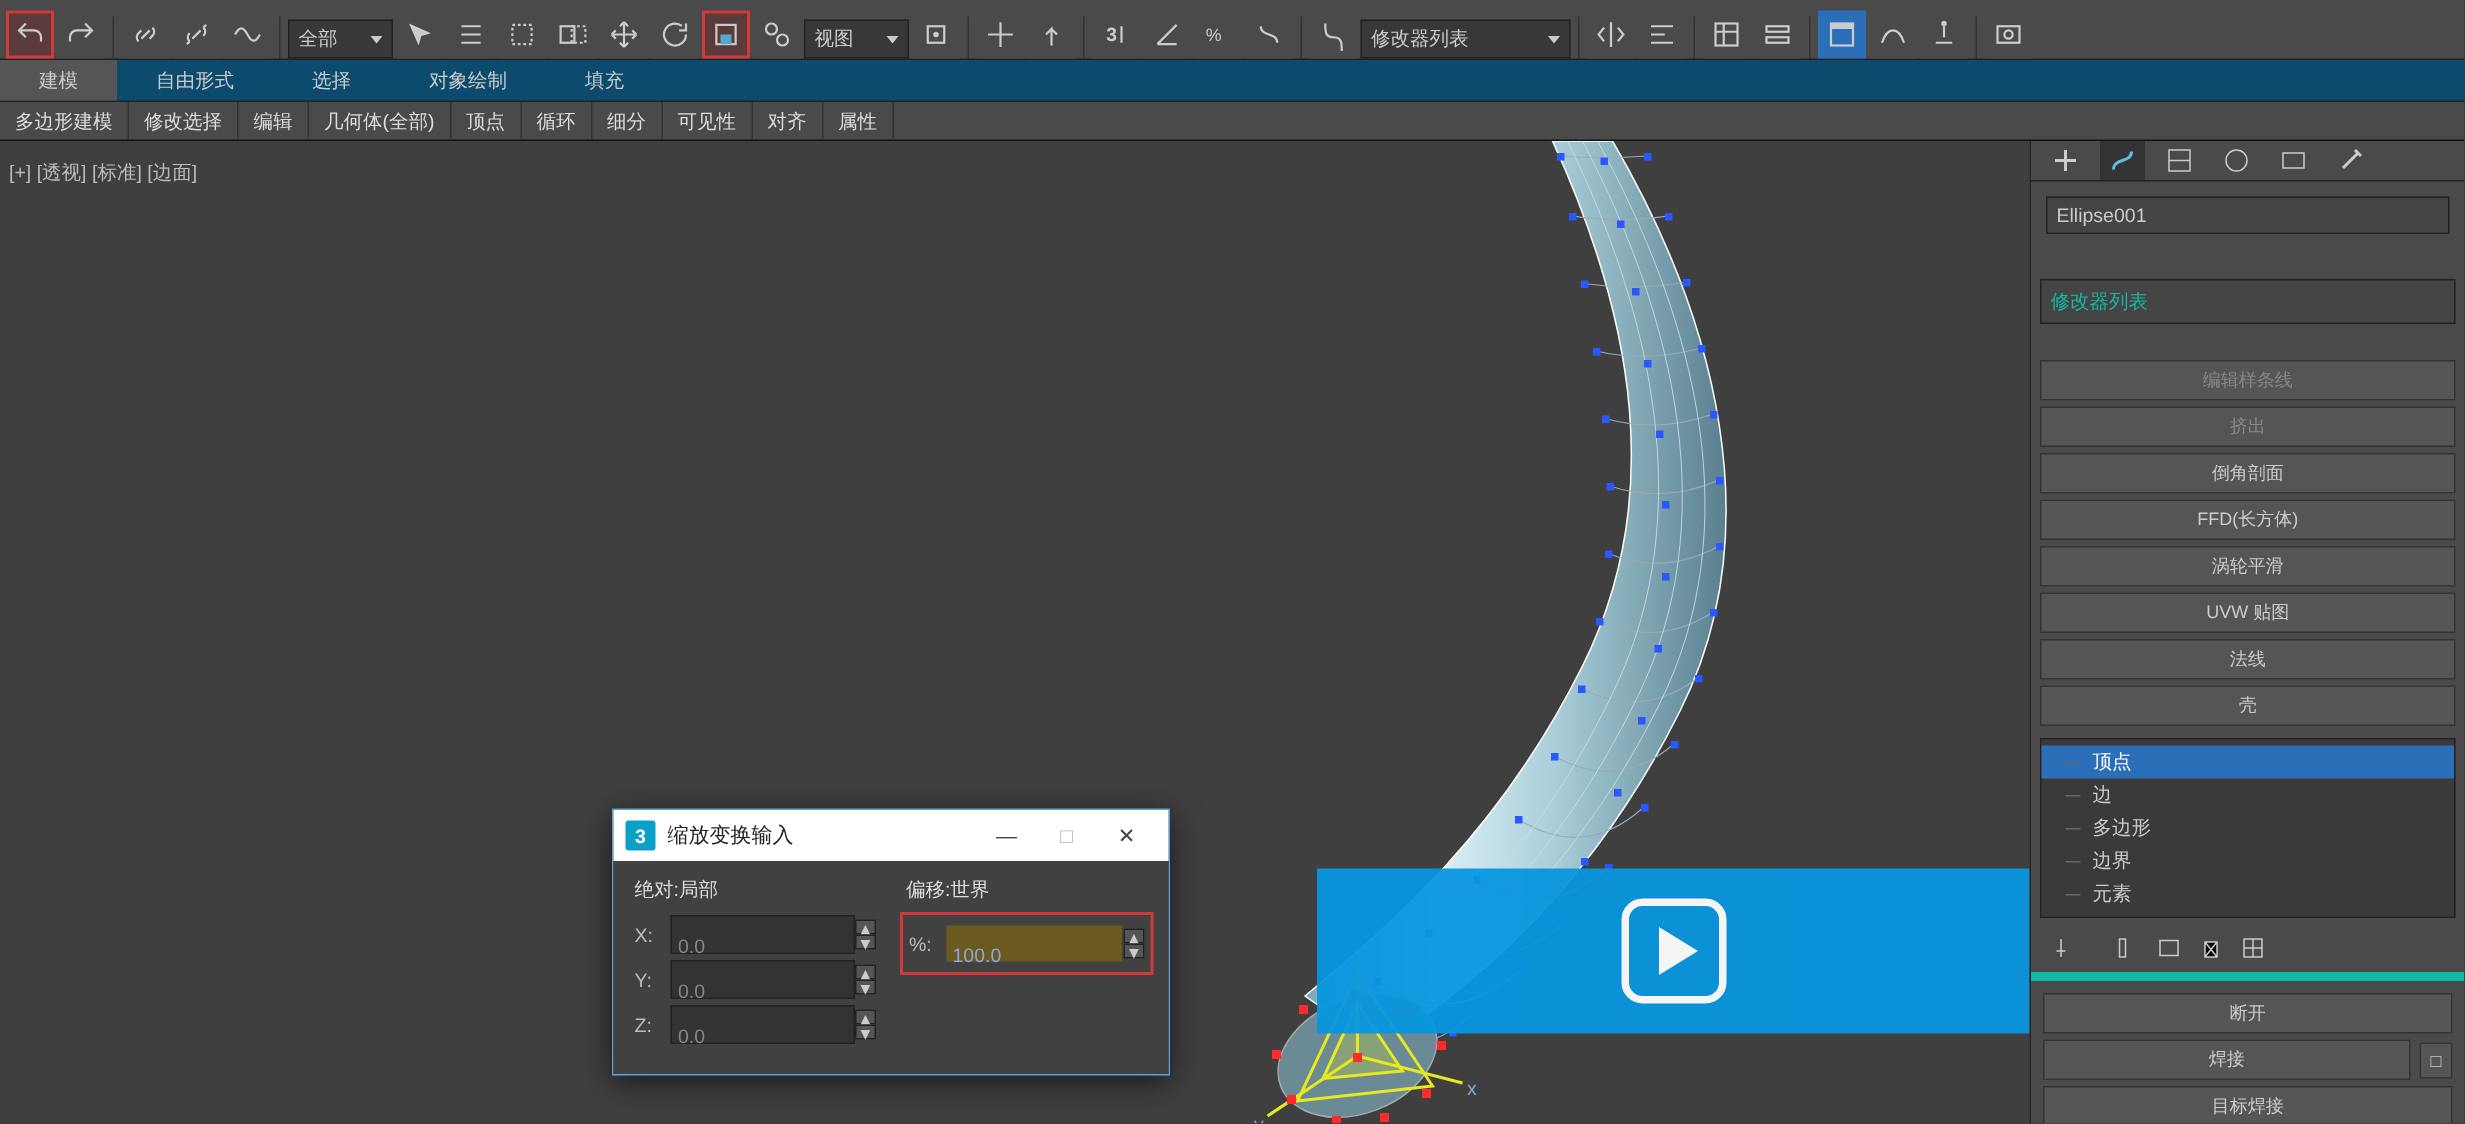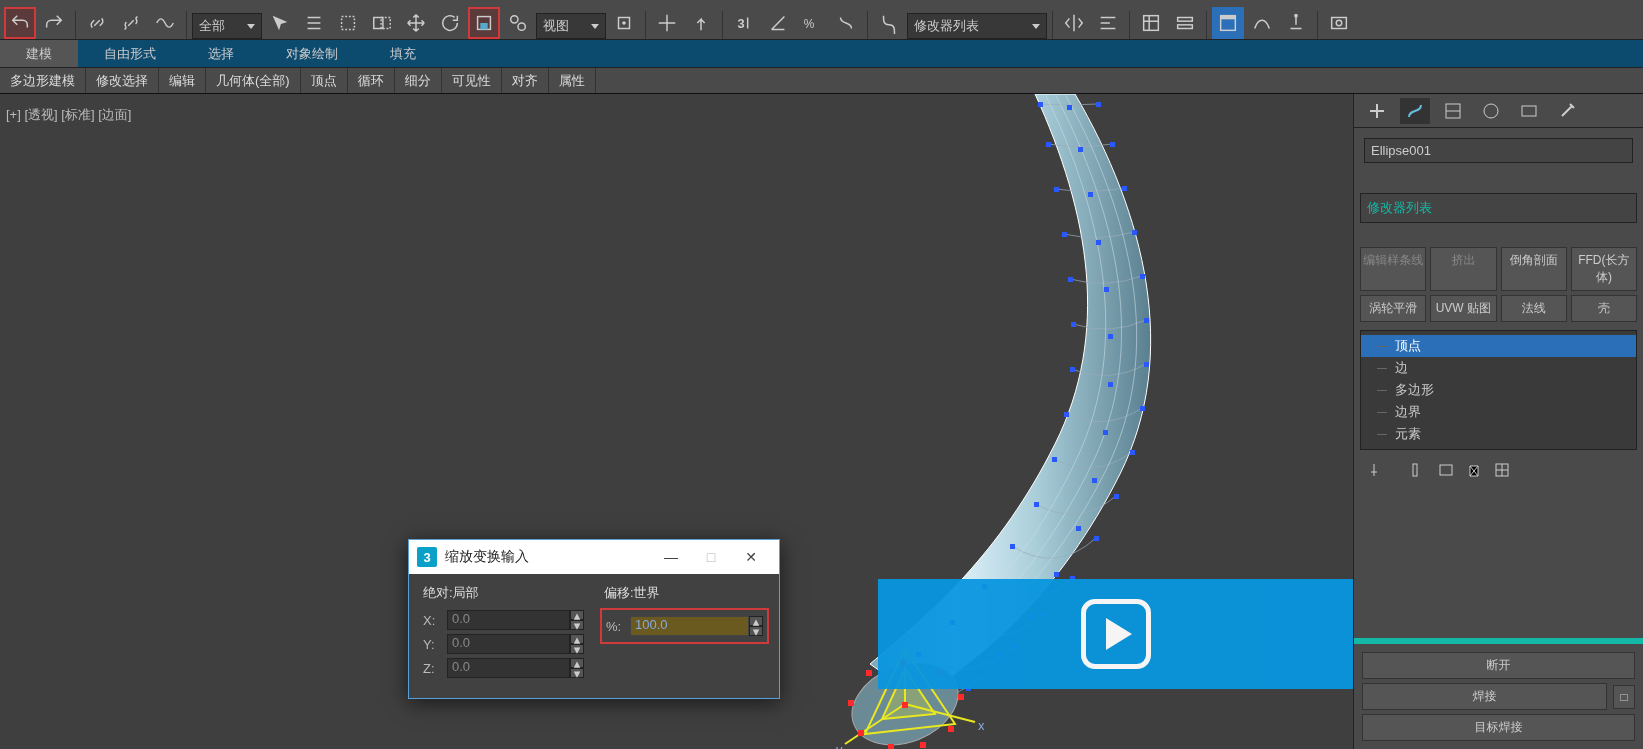--- a/index.html
+++ b/index.html
@@ -21,21 +21,21 @@
   .viewport{flex:1;background:#3f3f3f;position:relative;overflow:hidden}
   .vp-label{position:absolute;top:12px;left:6px;color:#bbb;font-size:13px}
   .vp-label span{cursor:pointer}
   .sidebar{width:290px;background:#4a4a4a;border-left:1px solid #222;display:flex;flex-direction:column;overflow:hidden}
   .side-tabs{display:flex;height:34px;background:#4a4a4a;border-bottom:1px solid #222;align-items:center;gap:8px;padding:0 8px}
   .stab{width:30px;height:26px;display:flex;align-items:center;justify-content:center;cursor:pointer}
   .stab.active{background:#333}
   .name-field{margin:10px;padding:4px 6px;background:#444;border:1px solid #222;color:#ccc}
   .mod-drop{margin:20px 6px;padding:5px 6px;background:#444;border:1px solid #222;color:#14b8a6;cursor:pointer;display:flex}
   .mod-drop .tri{margin-left:auto}
-  .btn-grid{display:grid;grid-template-columns:1fr 1fr 1fr 1fr;gap:4px;padding:4px 6px}
+  .btn-grid{display:grid;grid-template-columns:1fr;gap:4px;padding:4px 6px}
   .mbtn{background:#555;border:1px solid #333;color:#ccc;text-align:center;padding:4px 2px;cursor:pointer;font-size:12px}
   .mbtn.dim{color:#888}
   .stack{margin:4px 6px;border:1px solid #222;background:#3a3a3a;padding:4px 0}
   .stack-head{padding:2px 8px;color:#ccc;cursor:pointer}
   .stack-head::before{content:"▼ ";font-size:10px}
   .stack-item{padding:2px 4px 2px 34px;color:#ccc;cursor:pointer;position:relative}
   .stack-item::before{content:"";position:absolute;left:16px;top:50%;width:10px;height:1px;background:#666}
   .stack-item.sel{background:#2b6fb8;color:#fff}
   .side-icons{display:flex;gap:8px;padding:6px 10px;align-items:center}
   .side-icons .ico{width:20px;height:20px;cursor:pointer;display:flex;align-items:center;justify-content:center}
@@ -44,21 +44,21 @@
   .dialog{position:absolute;left:408px;top:445px;width:372px;background:#414141;border:1px solid #5aa0d8;box-shadow:0 4px 20px rgba(0,0,0,.6)}
   .dlg-title{display:flex;align-items:center;height:34px;background:#fff;color:#222;padding:0 8px;font-size:14px}
   .dlg-title .logo{width:20px;height:20px;background:#0aa0c8;color:#fff;display:flex;align-items:center;justify-content:center;font-weight:bold;margin-right:8px;font-size:13px;border-radius:2px}
   .dlg-title .spacer{flex:1}
   .dlg-ctrl{width:40px;height:30px;display:flex;align-items:center;justify-content:center;cursor:pointer;color:#444}
   .dlg-body{padding:10px 14px 16px;display:flex;gap:20px;background:#414141}
   .dlg-col{flex:1}
   .dlg-col h4{margin:0 0 8px;font-weight:normal;color:#ddd;font-size:13px}
   .spin{display:flex;align-items:center;margin:4px 0}
   .spin label{width:24px;color:#bbb}
-  .spin .val{flex:1;background:#333;border:1px solid #222;color:#888;padding:0 4px;height:20px}
+  .spin .val{flex:1;background:#333;border:1px solid #222;color:#888;padding:12px 4px;height:20px}
   .spin .val.sel{background:#6a5a20;color:#8ad;border:1px solid #444}
   .spin .arrows{width:14px;display:flex;flex-direction:column}
   .spin .ar{height:10px;background:#555;border:1px solid #222;cursor:pointer;display:flex;align-items:center;justify-content:center}
   .hl-box{border:2px solid #d03a3a;padding:2px 4px;margin:-2px -4px}
   .watermark{position:absolute;right:0;bottom:60px;width:475px;height:110px;background:#0896df;display:flex;align-items:center;justify-content:center;gap:16px;opacity:.95}
   .watermark .play{width:70px;height:70px;border:5px solid #fff;border-radius:14px;display:flex;align-items:center;justify-content:center}
   .watermark .play::after{content:"";width:0;height:0;border-left:26px solid #fff;border-top:16px solid transparent;border-bottom:16px solid transparent;margin-left:6px}
   .watermark .txt{color:#fff;display:flex;flex-direction:column;align-items:center}
   .watermark .big{font-size:42px;font-weight:bold;letter-spacing:6px}
   .watermark .small{font-size:16px;letter-spacing:4px;opacity:.9}

